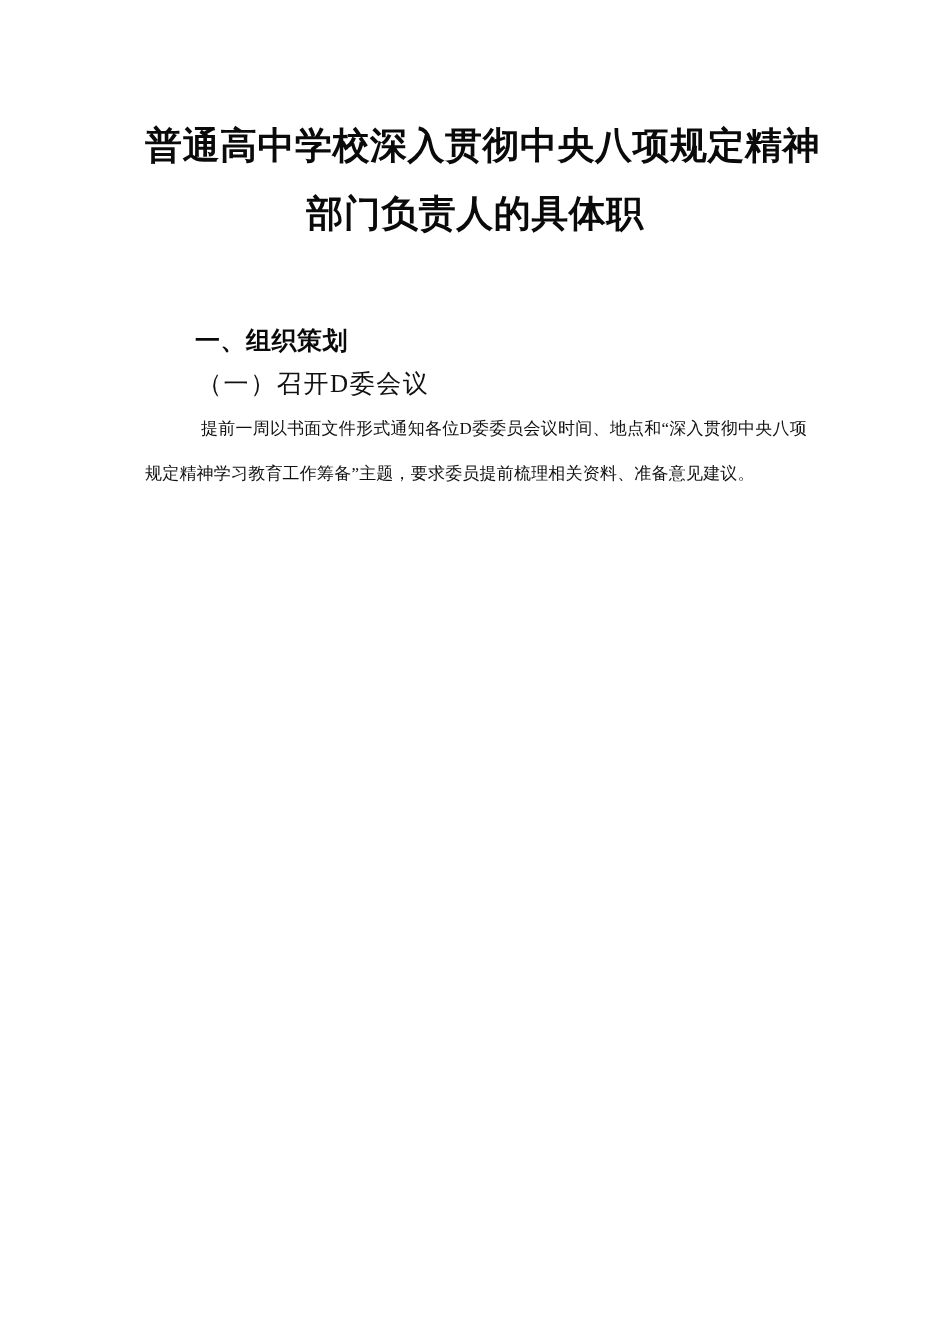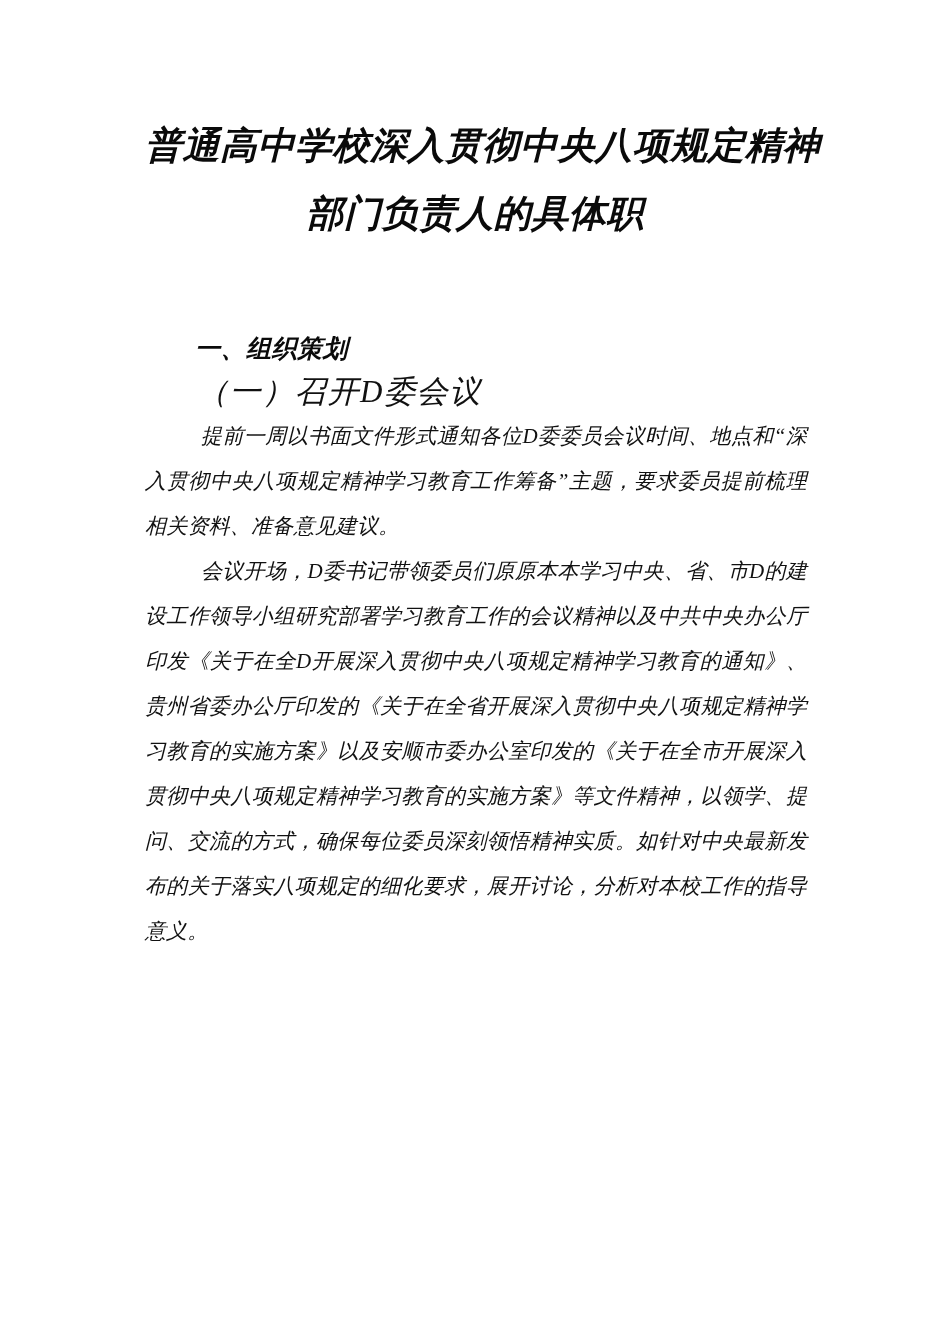--- a/index.html
+++ b/index.html
@@ -10,21 +10,20 @@
 
   .page {
     position: relative;
     width: 950px;
     height: 972px;
     background: #ffffff;
     overflow: hidden;
     box-sizing: border-box;
     font-family: "Liberation Serif", "DejaVu Serif", serif;
     color: #000000;
-    font-style: italic;
   }
 
   
   .doc-title {
     margin: 0;
     padding: 0;
     position: absolute;
     left: 145px;
     top: 112px;
     width: 660px;
@@ -38,54 +37,54 @@
   }
   .doc-title .title-line {
     display: block;
     white-space: nowrap;
   }
 
   
   .body-area {
     position: absolute;
     left: 145px;
-    top: 328px;
+    top: 320px;
     width: 662px;
   }
 
   
   .h-level1 {
     margin: 0;
     padding: 0;
     font-family: "DejaVu Sans", "Liberation Sans", sans-serif;
     font-weight: bold;
     font-size: 25px;
     line-height: 42px;
     letter-spacing: 0.5px;
     text-indent: 50px;
     color: #0a0a0a;
   }
 
   .h-level2 {
     margin: 0;
     padding: 0;
     font-family: "Liberation Serif", "DejaVu Serif", serif;
-    font-size: 31px;
+    font-size: 25px;
     line-height: 44px;
     letter-spacing: 1.6px;
     text-indent: 52px;
     color: #111111;
   }
 
   
   .para {
     margin: 0;
     padding: 0;
     font-family: "Liberation Serif", "DejaVu Serif", serif;
-    font-size: 21px;
+    font-size: 17px;
     line-height: 45px;
     color: #111111;
     text-align: justify;
     text-align-last: left;
     text-justify: inter-character;
     text-indent: 56px;
     letter-spacing: 0.2px;
     word-break: break-all;
   }
 
@@ -104,18 +103,17 @@
   </div>
 
   <div class="body-area">
 
     <p class="h-level1">一、组织策划</p>
 
     <p class="h-level2">（一）召开D委会议</p>
 
     <p class="para">提前一周以书面文件形式通知各位D委委员会议时间、地点和“深入贯彻中央八项规定精神学习教育工作筹备”主题，要求委员提前梳理相关资料、准备意见建议。</p>
 
-    <p class="para tight">会议开场，D委书记带领委员们原原本本学习中央、省、市D的建设工作领导小组研究部署学习教育工作的会议精神以及中共中央办公厅印发《关于在全D开展深入贯彻中央八项规定精神学习教育的通知》、贵州省委办公厅印发的《关于在全省开展深入贯彻中央八项规定精神学习教育的实施方案》以及安顺市委办公室印发的《关于在全市开展深入贯彻中央八项规定精神学习教育的实施方案》等文件精神，以领学、提问、交流的方式，确保每位委员深刻领悟精神实质。如针对中央最新发布的关于落实八项规定的细化要求，展开讨论，分析对本校工作的指导意义。</p>
 
 
   </div>
 
 </div>
 
 </body></html>

